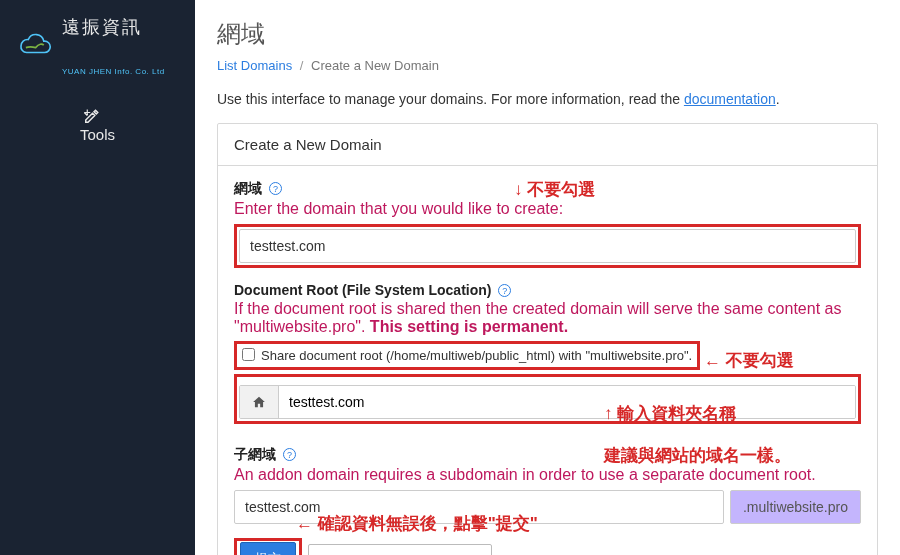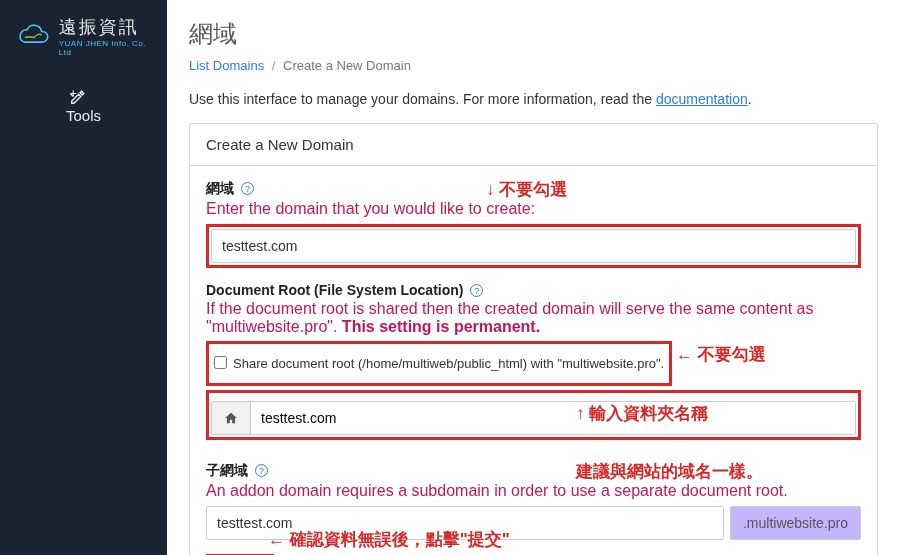--- a/index.html
+++ b/index.html
@@ -1,22 +1,22 @@
 <!DOCTYPE html>
 <html><head>
 <meta charset="utf-8">
 <style>
 * { margin: 0; padding: 0; box-sizing: border-box; }
 body { font-family: "Segoe UI", Arial, sans-serif; font-size: 14px; color: #333; background: #fff; width: 900px; height: 555px; overflow: hidden; display: flex; }
-.sidebar { width: 167px; background: #1a2332; color: #fff; padding: 10px 0; flex-shrink: 0; height: 555px; }
+.sidebar { width: 195px; background: #1a2332; color: #fff; padding: 10px 0; flex-shrink: 0; height: 555px; }
 .logo { display: flex; align-items: center; padding: 5px 14px 20px 14px; }
 .logo-icon { width: 40px; height: 26px; }
 .logo-text { margin-left: 8px; }
 .logo-text .cn { font-size: 18px; font-weight: 400; letter-spacing: 2px; color: #e8e8e8; }
-.logo-text .en { font-size: 8px; color: #4fc3f7; letter-spacing: 0.5px; }
+.logo-text .en { font-size: 8px; color: #4fc3f7; letter-spacing: 0.5px; margin-top: 28px; }
 .nav-item { display: flex; align-items: center; padding: 12px 18px; color: #e8e8e8; cursor: pointer; font-size: 15px; flex-direction: column; }
 .nav-item svg, .nav-item .app-icon { margin-right: 14px; }
 .app-icon { width: 18px; height: 18px; background: #fff; border-radius: 3px; display: inline-flex; align-items: center; justify-content: center; color: #1a2332; font-weight: bold; }
 .main { flex: 1; padding: 18px 22px; overflow-y: auto; height: 555px; }
 .page-title { font-size: 24px; font-weight: 300; color: #555; margin-bottom: 8px; }
 .breadcrumb { font-size: 13px; margin-bottom: 18px; }
 .breadcrumb a { color: #2b7de0; text-decoration: none; }
 .breadcrumb .sep { color: #999; margin: 0 4px; }
 .breadcrumb .current { color: #777; }
 .intro { font-size: 14px; color: #333; margin-bottom: 16px; }
@@ -26,21 +26,21 @@
 .panel-body { padding: 14px 16px 16px 16px; }
 .field-label { font-size: 14px; color: #222; font-weight: 600; }
 .field-hint { font-size: 16px; color: #be185d; margin-top: 2px; }
 .help { display: inline-block; width: 13px; height: 13px; border: 1px solid #2b7de0; color: #2b7de0; border-radius: 50%; font-size: 9px; text-align: center; line-height: 12px; margin-left: 3px; vertical-align: 1px; }
 .input-wrap { margin-top: 6px; }
 .text-input { width: 100%; padding: 8px 10px; border: 1px solid #ccc; border-radius: 2px; font-size: 14px; color: #333; }
 .hl-red { border: 3px solid #d62828; padding: 2px; display: block; }
 .hl-red-tight { border: 3px solid #d62828; display: inline-block; padding: 1px 3px; }
 .annotation { color: #d62828; font-size: 17px; font-weight: 600; position: absolute; white-space: nowrap; }
 .section { position: relative; margin-bottom: 14px; }
-.chk-row { display: flex; align-items: flex-start; font-size: 13px; color: #333; padding: 11px 2px; }
+.chk-row { display: flex; align-items: flex-start; font-size: 13px; color: #333; padding: 3px 2px; }
 .chk-row input { margin-right: 6px; }
 .input-group { display: flex; border: 1px solid #ccc; border-radius: 2px; overflow: hidden; margin-top: 6px; }
 .input-group .addon { background: #f1f1f1; border-right: 1px solid #ccc; padding: 8px 12px; display: flex; align-items: center; color: #555; }
 .input-group input { border: none; flex: 1; padding: 8px 10px; font-size: 14px; }
 .sub-row { display: flex; gap: 6px; margin-top: 6px; }
 .sub-row .text-input { flex: 1; }
 .sub-suffix { background: #c4b5fd; border: 1px solid #ccc; padding: 8px 12px; color: #555; font-size: 14px; border-radius: 2px; }
 .actions { display: flex; align-items: center; margin-top: 10px; position: relative; }
 .btn-primary { background: #2b7de0; color: #fff; border: 1px solid #1e63b5; padding: 7px 14px; font-size: 13px; cursor: pointer; border-radius: 2px; }
 .btn-default { background: #fff; color: #333; border: 1px solid #bbb; padding: 7px 12px; font-size: 13px; cursor: pointer; border-radius: 2px; margin-left: 6px; }
@@ -102,21 +102,21 @@
         <div class="field-hint">
           <span>If the document root is shared then the created domain will serve the same content as "multiwebsite.pro". </span><b>This setting is permanent.</b>
         </div>
         <div style="margin-top:5px; position:relative;">
           <span class="hl-red-tight">
             <label class="chk-row">
               <input type="checkbox" style="">
               <span>Share document root (/home/multiweb/public_html) with "multiwebsite.pro".</span>
             </label>
           </span>
-          <span class="annotation" style="left:470px; top:2px;">←  不要勾選</span>
+          <span class="annotation" style="left:470px; top:8px;">←  不要勾選</span>
         </div>
         <span class="hl-red" style="margin-top:4px;">
           <div class="input-group">
             <span class="addon">
               <svg width="14" height="14" viewBox="0 0 24 24" fill="#555">
                   <path d="M12 3l10 9h-3v9h-5v-6h-4v6H5v-9H2z"></path>
                 </svg>
             </span>
             <input type="text" value="testtest.com" style="">
           </div>

